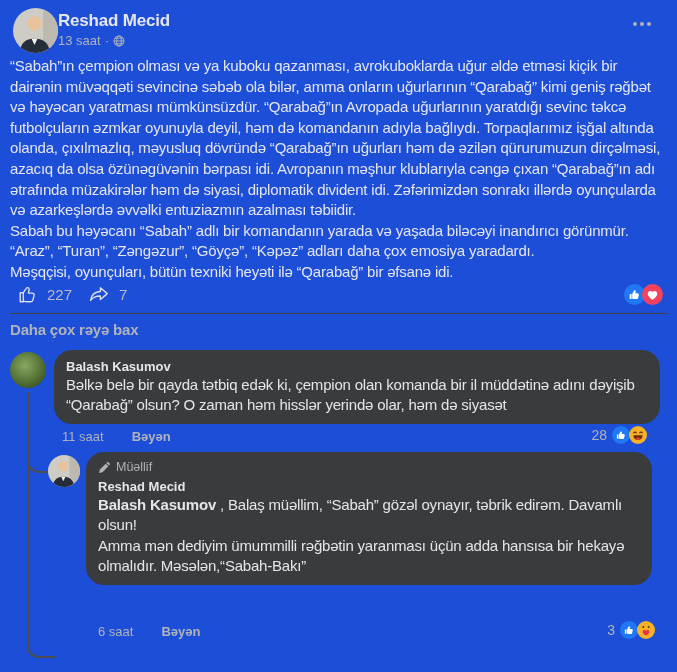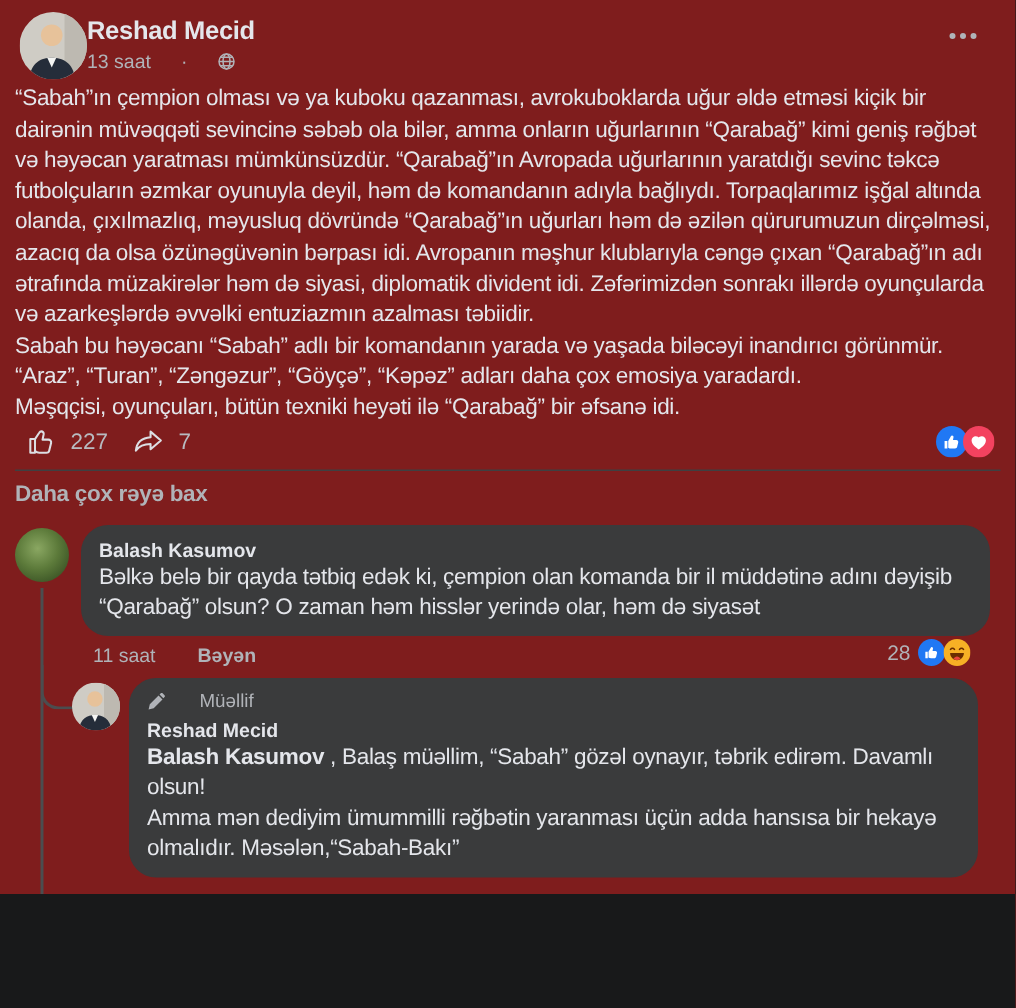--- a/index.html
+++ b/index.html
@@ -1,25 +1,25 @@
 <!DOCTYPE html>
 <html><head>
 <meta charset="utf-8">
 <style>
   html,body{margin:0;padding:0;background:#18191a;}
   .fb-card{
-    position:relative;width:677px;height:596px;background:#7f1d1d;
+    position:relative;width:677px;height:672px;background:#1d4ed8;
     font-family:"Liberation Sans",sans-serif;overflow:hidden;color:#e4e6eb;
   }
   .abs{position:absolute;}
   
   .avatar{border-radius:50%;overflow:hidden;display:block;}
   .av-main{left:13px;top:8px;width:45px;height:45px;}
   .author-name{left:58px;top:11px;font-size:17px;font-weight:bold;color:#e4e6eb;letter-spacing:-0.2px;}
-  .post-meta{left:58px;top:33px;font-size:13px;color:#b0b3b8;display:flex;align-items:center;gap:20px;text-align:right;}
+  .post-meta{left:58px;top:33px;font-size:13px;color:#b0b3b8;display:flex;align-items:center;gap:4px;text-align:right;}
   .more-btn{left:626px;top:14px;width:32px;height:20px;display:flex;align-items:center;justify-content:center;gap:3px;cursor:pointer;}
   .more-btn i{width:4px;height:4px;border-radius:50%;background:#b0b3b8;display:block;}
   
   .post-body{left:10px;top:56px;width:660px;font-size:15px;line-height:20.6px;letter-spacing:-0.2px;color:#e4e6eb;}
   .post-body p{margin:0;}
   
   .action{display:flex;align-items:center;gap:9px;color:#b8bbc0;font-size:15px;cursor:pointer;}
   .act-like{left:16px;top:283px;}
   .act-share{left:88px;top:283px;}
   .badge-stack{display:flex;}
@@ -35,21 +35,21 @@
   .tline-bottom{left:27px;top:634px;width:26px;height:22px;border-left:2px solid #4b4d4f;border-bottom:2px solid #4b4d4f;border-bottom-left-radius:12px;}
   
   .av-comment{left:10px;top:352px;width:36px;height:36px;background:radial-gradient(circle at 42% 38%,#8aa762 0%,#5c7a3a 45%,#3c5526 80%);cursor:pointer;}
   .bubble{background:#3a3b3c;border-radius:18px;padding:8px 12px;box-sizing:border-box;}
   .bubble .c-name{font-size:13px;font-weight:bold;color:#e4e6eb;line-height:17px;cursor:pointer;}
   .bubble .c-text{font-size:15px;line-height:20.4px;letter-spacing:-0.2px;color:#e4e6eb;}
   .bubble .c-text p{margin:0;}
   .cmt-bubble{left:54px;top:350px;max-width:606px;}
   .reply-bubble{left:86px;top:452px;width:566px;}
   .av-reply{left:48px;top:455px;width:32px;height:32px;}
-  .author-badge{display:flex;align-items:center;gap:22px;color:#b0b3b8;font-size:12.5px;line-height:15px;margin-bottom:3px;}
+  .author-badge{display:flex;align-items:center;gap:5px;color:#b0b3b8;font-size:12.5px;line-height:15px;margin-bottom:3px;}
   .mention{font-weight:bold;cursor:pointer;}
   .c-footer{display:flex;align-items:center;font-size:13px;color:#b0b3b8;}
   .c-footer .ts{cursor:pointer;}
   .c-footer .like-btn{font-weight:bold;margin-left:28px;cursor:pointer;}
   .cmt-footer{left:62px;top:429px;}
   .reply-footer{left:98px;top:624px;}
   .footer-reacts{display:flex;align-items:center;gap:2px;font-size:14px;color:#b0b3b8;cursor:pointer;}
   .footer-reacts .cnt{margin-right:3px;}
   .footer-reacts svg+svg{margin-left:-3px;}
   .fr-comment{top:426px;right:30px;}

